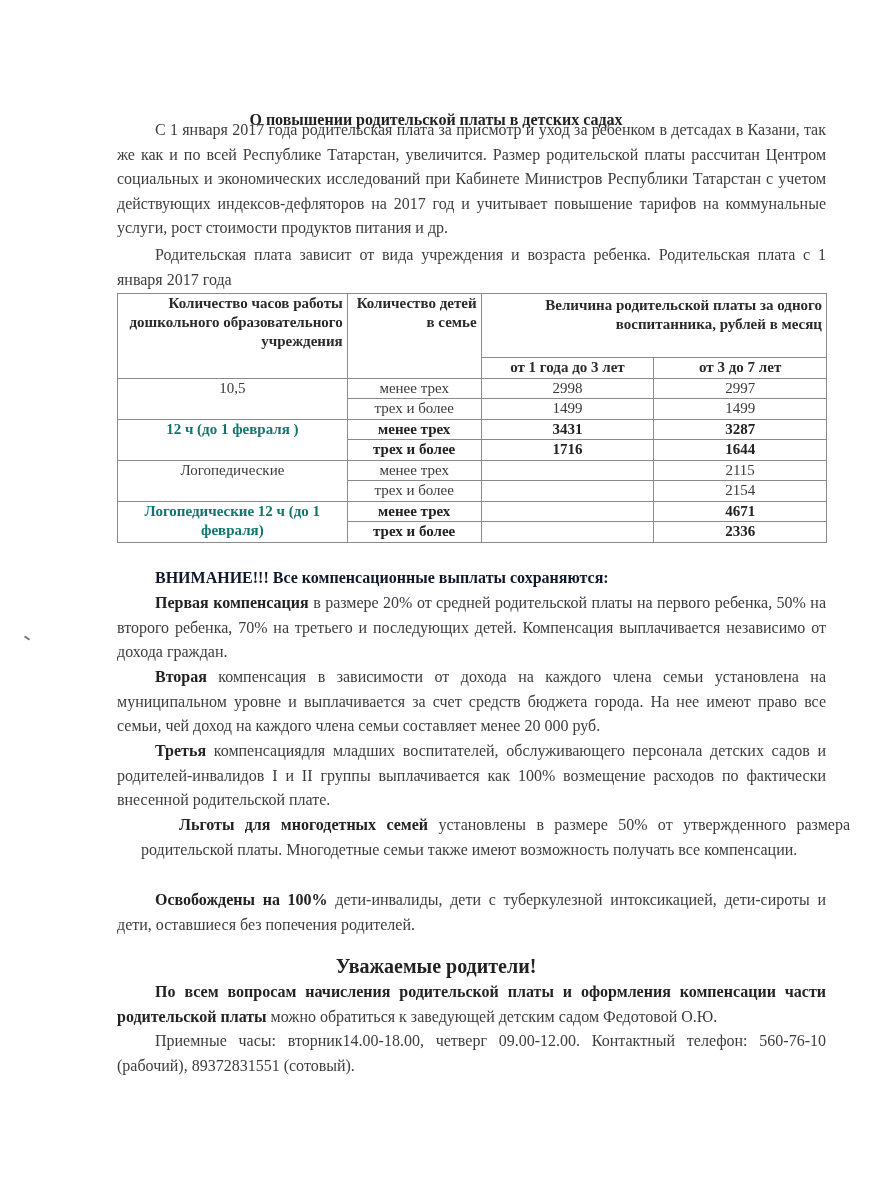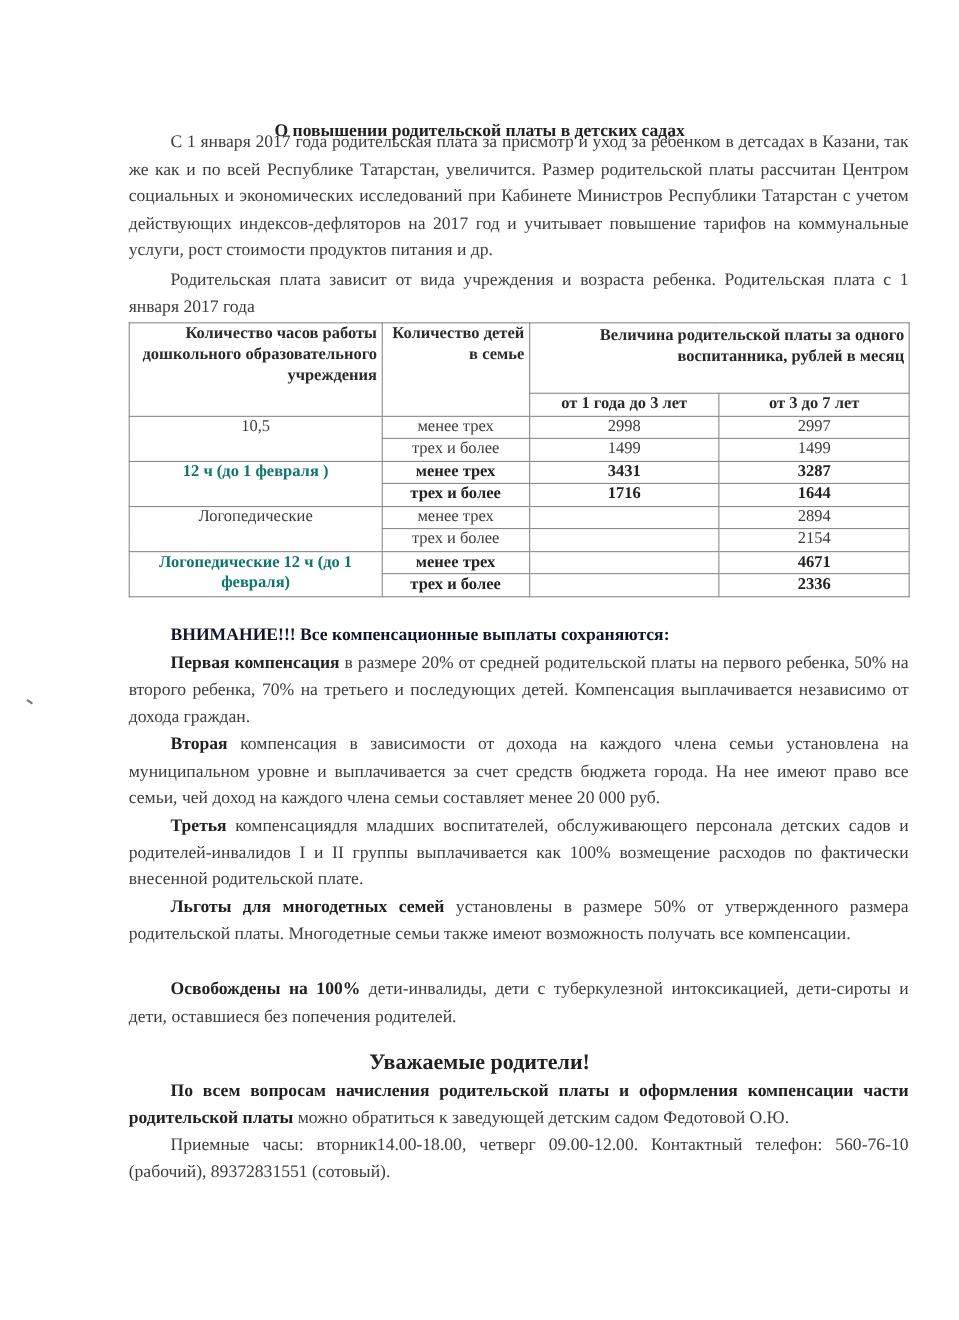--- a/index.html
+++ b/index.html
@@ -84,21 +84,21 @@
     <tr class="bold">
       <td>трех и более</td>
       <td>1716</td>
       <td>1644</td>
     </tr>
 
     <tr>
       <td rowspan="2" class="grp">Логопедические</td>
       <td>менее трех</td>
       <td></td>
-      <td>2894</td>
+      <td>2115</td>
     </tr>
     <tr>
       <td>трех и более</td>
       <td></td>
       <td>2154</td>
     </tr>
 
     <tr class="bold">
       <td rowspan="2" class="grp b">Логопедические 12 ч (до 1 февраля)</td>
       <td>менее трех</td>
@@ -114,21 +114,21 @@
     </table>
 
   <div class="para" style="top:566px; font-weight:bold; color:#0f172a;"><span class="ind"></span><span>ВНИМАНИЕ!!! Все компенсационные выплаты сохраняются:</span></div>
 
   <div class="para" style="top:591px;"><span class="ind"></span><b>Первая компенсация</b><span> в размере 20% от средней родительской платы на первого ребенка, 50% на второго ребенка, 70% на третьего и последующих детей. Компенсация выплачивается независимо от дохода граждан.</span></div>
 
   <div class="para" style="top:665px;"><span class="ind"></span><b>Вторая</b><span> компенсация в зависимости от дохода на каждого члена семьи установлена на муниципальном уровне и выплачивается за счет средств бюджета города. На нее имеют право все  семьи, чей доход на каждого члена семьи составляет менее 20 000 руб.</span></div>
 
   <div class="para" style="top:739px;"><span class="ind"></span><b>Третья</b><span> компенсациядля младших воспитателей, обслуживающего персонала детских садов и родителей-инвалидов I и II группы выплачивается как 100% возмещение расходов по фактически внесенной родительской плате.</span></div>
 
-  <div class="para" style="top:813px;"><span class="ind"></span><b>Льготы для многодетных семей</b><span> установлены в размере 50% от утвержденного размера родительской платы. Многодетные семьи также имеют возможность получать все компенсации.</span></div>
+  <div class="para" style="top:813px;margin-left:24px;"><span class="ind"></span><b>Льготы для многодетных семей</b><span> установлены в размере 50% от утвержденного размера родительской платы. Многодетные семьи также имеют возможность получать все компенсации.</span></div>
 
   <div class="para" style="top:862px;margin-top:26px;"><span class="ind"></span><b>Освобождены на 100%</b><span> дети-инвалиды, дети с  туберкулезной интоксикацией, дети-сироты и дети, оставшиеся без попечения родителей.</span></div>
 
   <div class="center-b" style="top:955px;">Уважаемые родители!</div>
 
   <div class="para" style="top:980px;"><span class="ind"></span><b>По всем вопросам начисления родительской платы и оформления компенсации части родительской платы</b><span> можно обратиться к заведующей детским садом Федотовой О.Ю.</span></div>
 
   <div class="para" style="top:1029px;"><span class="ind"></span><span>Приемные часы: вторник14.00-18.00, четверг 09.00-12.00. Контактный телефон: 560-76-10 (рабочий), 89372831551 (сотовый).</span></div>
 
   <div class="speck" style="left:24px; top:637px;"></div>

